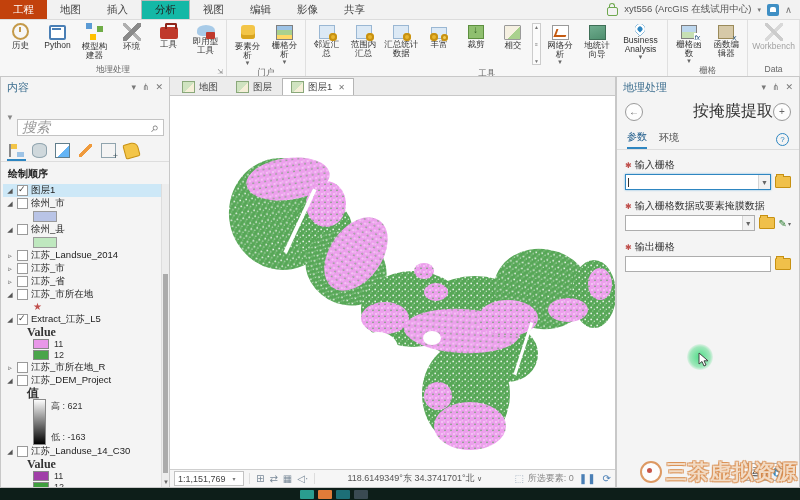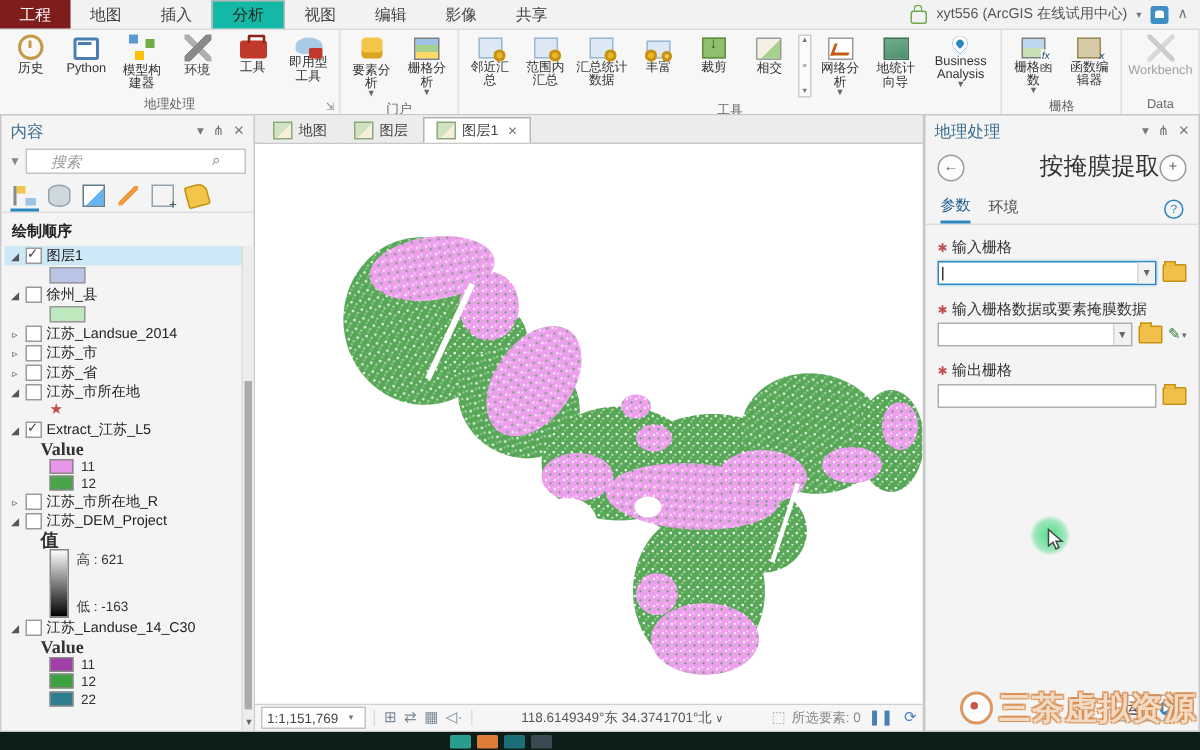--- a/index.html
+++ b/index.html
@@ -1,21 +1,21 @@
 <!DOCTYPE html>
 <html><head>
 <meta charset="utf-8">
 <style>
   html,body{margin:0;padding:0;}
   body{width:800px;height:500px;overflow:hidden;background:#e9e9e9;
        font-family:"Liberation Sans","DejaVu Sans",sans-serif;font-size:10px;color:#333;position:relative;}
   
   .tabbar{height:19px;background:#f2f2f2;display:flex;align-items:stretch;border-bottom:1px solid #dcdcdc;}
   .tab{padding:0 13px;display:flex;align-items:center;font-size:10.5px;color:#444;cursor:default;}
-  .tab.project{background:#7f1d1d;color:#fff;}
+  .tab.project{background:#c2410c;color:#fff;}
   .tab.selected{background:#14b8a6;border:1px solid #b9b9b9;border-bottom:none;color:#222;}
   .tab-right{margin-left:auto;display:flex;align-items:center;gap:6px;padding-right:8px;font-size:9.5px;color:#555;}
   .lock{width:9px;height:7px;border:1.5px solid #6fa84f;border-radius:2px;position:relative;margin-top:3px;}
   .lock::before{content:"";position:absolute;top:-5px;left:1px;width:4px;height:4px;border:1.5px solid #6fa84f;border-bottom:none;border-radius:3px 3px 0 0;}
   .bell{width:12px;height:12px;background:#3f8fc4;border-radius:2px;position:relative;}
   .bell::after{content:"";position:absolute;left:3px;top:3px;width:6px;height:5px;background:#fff;border-radius:2px 2px 0 0;}
   
   .ribbon{height:56px;background:#f7f7f7;border-bottom:1px solid #cfcfcf;display:flex;align-items:stretch;}
   .rgroup{display:flex;flex-direction:column;border-right:1px solid #e0e0e0;padding:1px 2px 0 2px;}
   .rbuttons{flex:1;display:flex;align-items:flex-start;}
@@ -61,21 +61,21 @@
   [data-name="workbench-icon"]{background:linear-gradient(45deg,transparent 44%,#9a9a9a 44%,#9a9a9a 56%,transparent 56%),linear-gradient(-45deg,transparent 44%,#b5b5b5 44%,#b5b5b5 56%,transparent 56%);}
   
   .main{position:absolute;top:76px;left:0;right:0;bottom:12px;display:flex;}
   .panel{background:#f4f4f4;display:flex;flex-direction:column;border:1px solid #c8c8c8;box-sizing:border-box;}
   .panel-header{height:20px;display:flex;align-items:center;padding:0 6px;font-size:11px;color:#3c6e8f;}
   .panel-header .ph-btns{margin-left:auto;display:flex;gap:6px;color:#777;font-size:9px;}
   
   .contents{width:170px;flex:0 0 auto;}
   .search-row{display:flex;align-items:center;gap:3px;padding:2px 5px;}
   .funnel{color:#888;font-size:8px;}
-  .searchbox{flex:1;background:#fff;border:1px solid #c3c3c3;height:15px;display:flex;align-items:center;padding:0 16px;color:#999;font-style:italic;font-size:10px;}
+  .searchbox{flex:1;background:#fff;border:1px solid #c3c3c3;height:15px;display:flex;align-items:center;padding:0 4px;color:#999;font-style:italic;font-size:14px;margin-top:20px;}
   .searchbox .mag{margin-left:auto;font-style:normal;color:#777;}
   .ctabs{display:flex;gap:4px;padding:3px 6px 0 6px;border-bottom:1px solid #ddd;}
   .ctab{width:19px;height:18px;display:flex;align-items:center;justify-content:center;border-bottom:2px solid transparent;}
   .ctab.sel{border-bottom:2px solid #2e86c1;}
   .ci{width:13px;height:13px;position:relative;}
   [data-name="list-by-drawing-order-icon"]{background:linear-gradient(#f3c548,#f3c548) 0 0/6px 5px no-repeat,linear-gradient(#9dc3e6,#9dc3e6) 6px 8px/7px 5px no-repeat;border-left:2px solid #8a8a8a;}
   [data-name="list-by-data-source-icon"]{background:#cfd8dc;border:1px solid #90a4ae;border-radius:50%/30%;}
   [data-name="list-by-selection-icon"]{background:linear-gradient(135deg,#fff 55%,#64b5f6 55%);border:1px solid #607d8b;}
   [data-name="list-by-editing-icon"]{background:linear-gradient(135deg,transparent 42%,#ef9a3c 42%,#ef9a3c 58%,transparent 58%);}
   [data-name="list-by-snapping-icon"]{border:1px solid #90a4ae;}
@@ -329,20 +329,25 @@
           <span class="ci" data-name="list-by-labeling-icon"></span>
         </span>
     </div>
     <div class="section-label" data-name="drawing-order-heading">绘制顺序</div>
     <div class="tree" data-name="layer-tree">
       <div id="tree-items">
           <div class="trow sel" data-name="layer-row-图层1">
             <span class="exp" data-name="collapse-icon">◢</span>
             <span class="cb on" data-name="layer-visibility-checkbox"></span>
             <span data-name="layer-name">图层1</span>
+          </div>
+          <div class="trow" data-name="layer-row-徐州_市">
+            <span class="exp" data-name="collapse-icon">◢</span>
+            <span class="cb" data-name="layer-visibility-checkbox"></span>
+            <span data-name="layer-name">徐州_市</span>
           </div>
           <div class="swatch-row" data-name="layer-symbol-row">
             <span class="swatch" data-name="symbol-swatch" style="background: rgb(185, 196, 230);"></span>
           </div>
           <div class="trow" data-name="layer-row-徐州_县">
             <span class="exp" data-name="collapse-icon">◢</span>
             <span class="cb" data-name="layer-visibility-checkbox"></span>
             <span data-name="layer-name">徐州_县</span>
           </div>
           <div class="swatch-row" data-name="layer-symbol-row">

